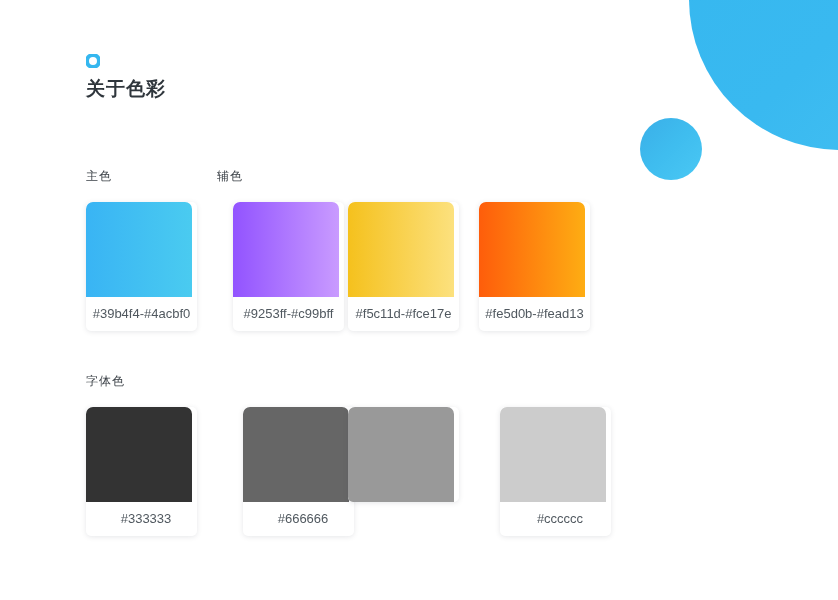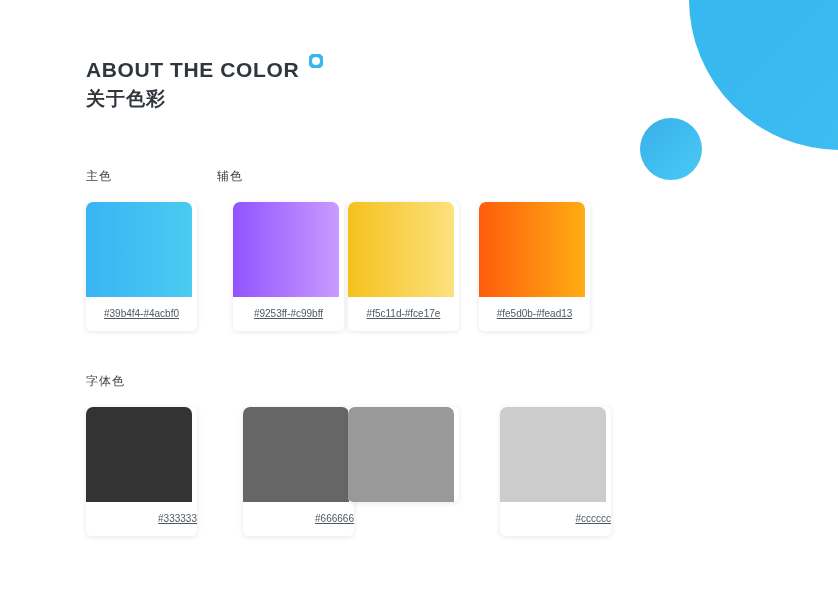--- a/index.html
+++ b/index.html
@@ -116,44 +116,42 @@
     box-shadow: 0 1px 5px rgba(60, 70, 85, 0.13);
     overflow: hidden;
   }
   .swatch-color {
     width: 106px;
     height: 95px;
     margin: 0 auto 0 0;
     border-radius: 7px 7px 0 0;
   }
   .swatch-label {
-    font-size: 10px;
+    font-size: 13px;
     color: #50585f;
     line-height: 34px;
     height: 34px;
     white-space: nowrap;
     overflow: hidden;
-    text-decoration: underline;
   }
   .swatch-label.center { text-align: center; }
-  .swatch-label.left   { text-align: right; padding-left: 9px; }
+  .swatch-label.left   { text-align: center; padding-left: 9px; }
 </style>
 </head>
 <body>
 
 <div class="deco-layer">
   <div class="circle-large"></div>
   <div class="circle-small"></div>
 </div>
 
 <div class="page">
 
   <div class="header">
     <div class="title-row">
-      <h1 class="title-en">ABOUT THE COLOR</h1>
       <span class="ring-icon">
         <svg width="14" height="14" viewBox="0 0 14 14" aria-hidden="true">
           <circle cx="7" cy="7" r="6" fill="none" stroke="#35b7ef" stroke-width="4"></circle>
         </svg>
       </span>
     </div>
     <h2 class="title-cn">关于色彩</h2>
   </div>
 
   <div id="sections-host">

